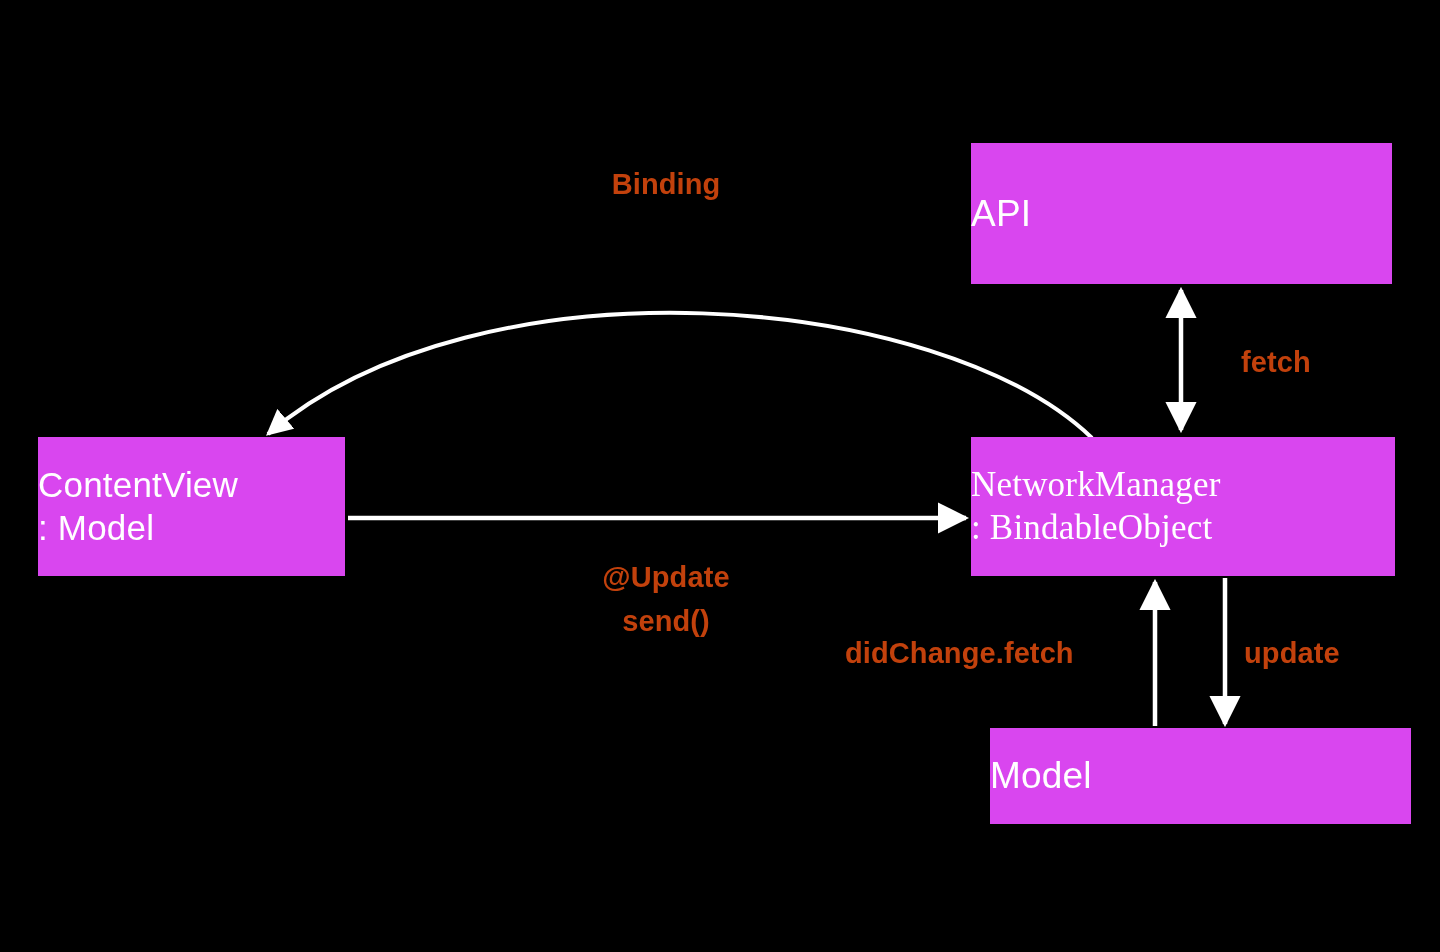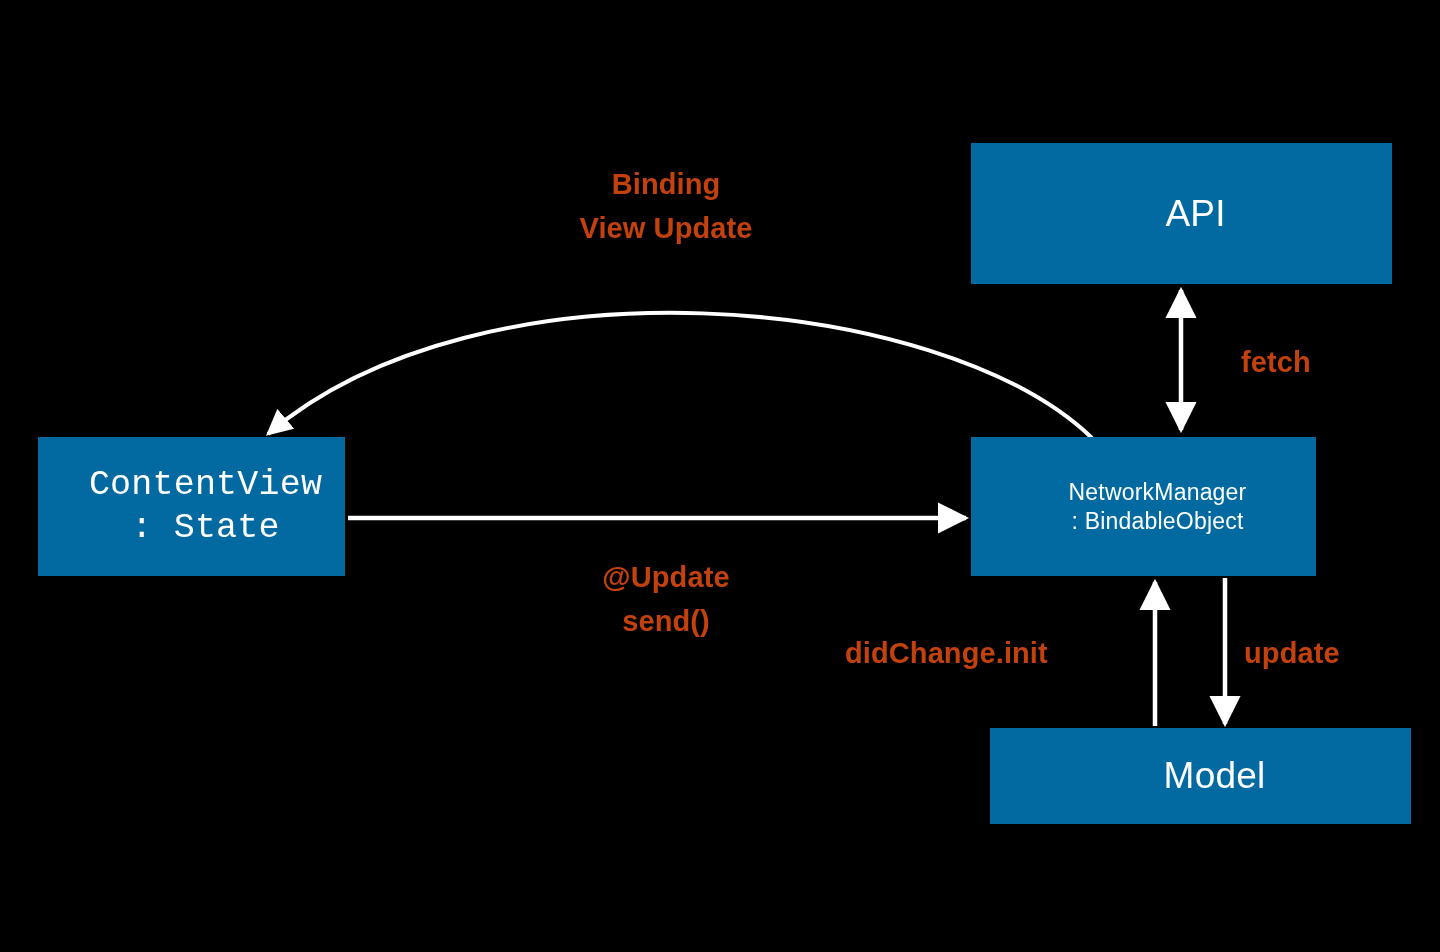--- a/index.html
+++ b/index.html
@@ -10,39 +10,38 @@
   #canvas {
     position: relative;
     width: 1440px;
     height: 952px;
     background: #000000;
     overflow: hidden;
     font-family: "Liberation Sans", "DejaVu Sans", sans-serif;
   }
   .node {
     position: absolute;
-    background: #0369a1;
+    background: #d946ef;
     display: flex;
     flex-direction: column;
-    align-items: center;
+    align-items: flex-start;
     justify-content: center;
     color: #ffffff;
     font-weight: 400;
     line-height: 1.22;
     letter-spacing: 0.2px;
     box-sizing: border-box;
-    padding-left: 28px;
   }
   .node .line {
     display: block;
     white-space: nowrap;
   }
   #node-api       { left: 971px; top: 143px;  width: 421px; height: 141px; font-size: 37px; }
-  #node-content   { left: 38px;  top: 437px;  width: 307px; height: 139px; font-size: 35px; font-family: Liberation Mono, monospace; }
-  #node-network   { left: 971px; top: 437px;  width: 345px; height: 139px; font-size: 23px; }
+  #node-content   { left: 38px;  top: 437px;  width: 307px; height: 139px; font-size: 35px; }
+  #node-network   { left: 971px; top: 437px;  width: 424px; height: 139px; font-size: 35px; font-family: Liberation Serif, serif; }
   #node-model     { left: 990px; top: 728px;  width: 421px; height: 96px; font-size: 37px; }
 
   .label {
     position: absolute;
     color: #c2410c;
     font-weight: 700;
     font-size: 29px;
     line-height: 1.5;
     white-space: nowrap;
     letter-spacing: 0.1px;
@@ -89,47 +88,46 @@
 
     <line x1="1225" y1="578" x2="1225" y2="724" stroke="#ffffff" stroke-width="4.5" marker-end="url(#ah)"></line>
   </svg>
 
   <div class="node" id="node-api">
     <span class="line">API</span>
   </div>
 
   <div class="node" id="node-content">
     <span class="line">ContentView</span>
-    <span class="line">: State</span>
+    <span class="line">: Model</span>
   </div>
 
   <div class="node" id="node-network">
     <span class="line">NetworkManager</span>
     <span class="line">: BindableObject</span>
   </div>
 
   <div class="node" id="node-model">
     <span class="line">Model</span>
   </div>
 
   <div class="label center" id="label-binding">
     <span class="line">Binding</span>
-    <span class="line">View Update</span>
   </div>
 
   <div class="label center" id="label-state">
     <span class="line">@Update</span>
     <span class="line">send()</span>
   </div>
 
   <div class="label" id="label-fetch">
     <span class="line">fetch</span>
   </div>
 
   <div class="label" id="label-didchange">
-    <span class="line">didChange.init</span>
+    <span class="line">didChange.fetch</span>
   </div>
 
   <div class="label" id="label-update">
     <span class="line">update</span>
   </div>
 
 </div>
 
 </body></html>

